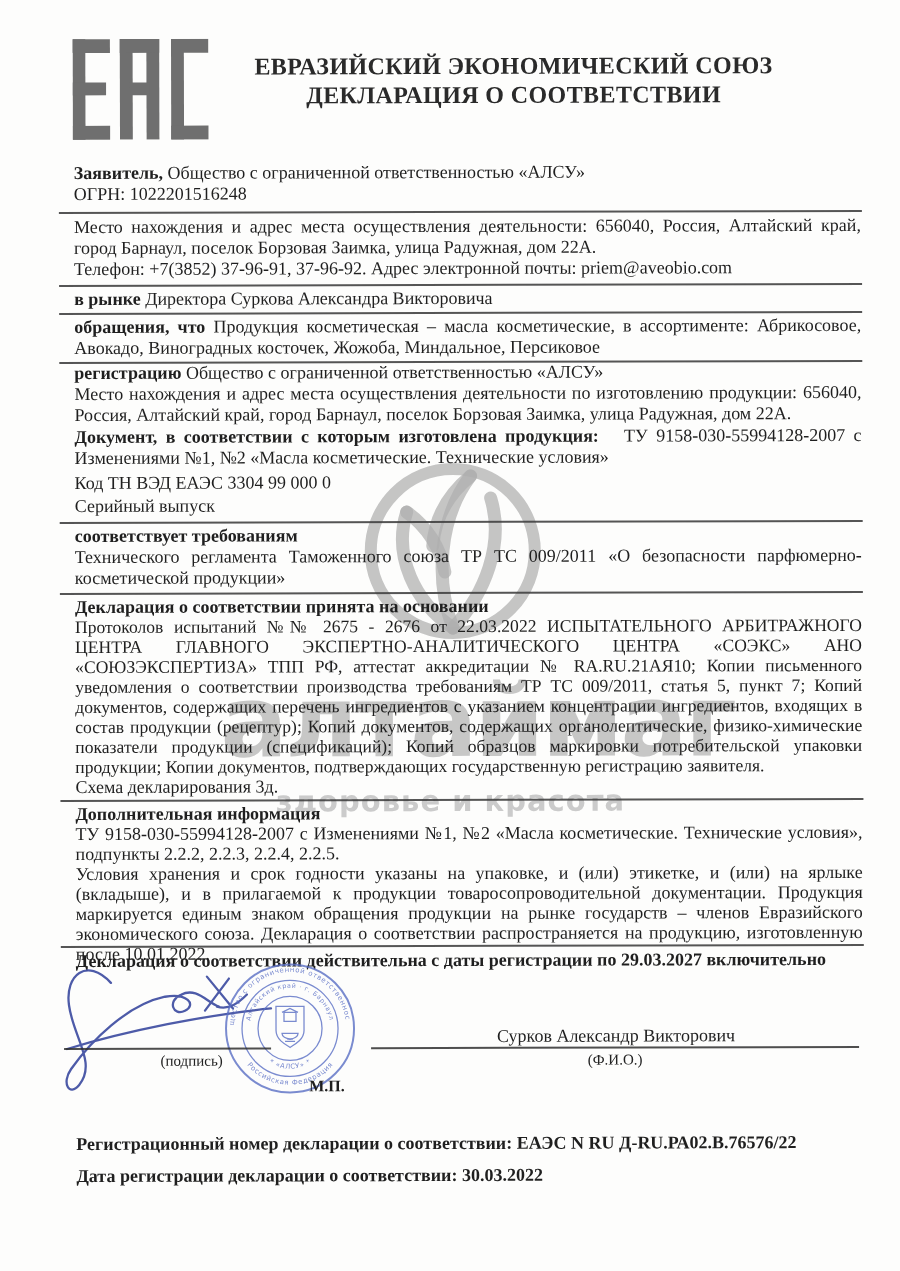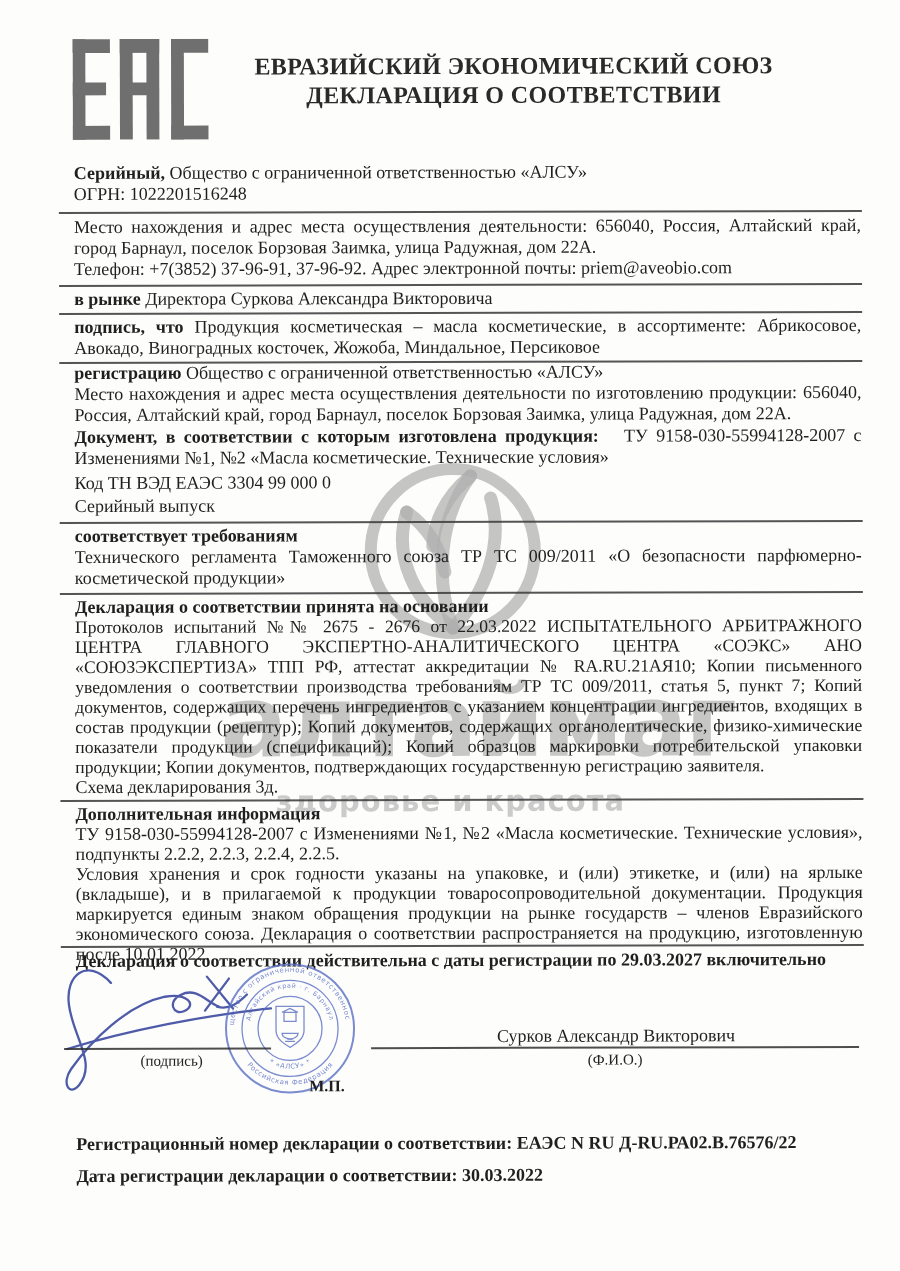--- a/index.html
+++ b/index.html
@@ -85,38 +85,38 @@
           <rect x="100" y="0" width="38" height="14"></rect>
         <rect x="100" y="88" width="38" height="14"></rect>
       </g>
     </svg>
     <div class="title">
       <div>ЕВРАЗИЙСКИЙ ЭКОНОМИЧЕСКИЙ СОЮЗ</div>
       <div>ДЕКЛАРАЦИЯ О СООТВЕТСТВИИ</div>
     </div>
 
     <div class="sec" style="top:162px">
-      <p><span class="lbl">Серийный,</span> <span>Общество с ограниченной ответственностью «АЛСУ»</span></p>
+      <p><span class="lbl">Заявитель,</span> <span>Общество с ограниченной ответственностью «АЛСУ»</span></p>
       <p>ОГРН: 1022201516248</p>
     </div>
     <div class="rule" style="top:211px"></div>
 
     <div class="sec" style="top:216px">
       <p class="just">Место нахождения и адрес места осуществления деятельности: 656040, Россия, Алтайский край, город Барнаул, поселок Борзовая Заимка, улица Радужная, дом 22А.</p>
       <p>Телефон: +7(3852) 37-96-91, 37-96-92. Адрес электронной почты: priem@aveobio.com</p>
     </div>
     <div class="rule" style="top:284px"></div>
 
     <div class="sec" style="top:288px">
       <p><span class="lbl">в рынке</span> <span>Директора Суркова Александра Викторовича</span></p>
     </div>
     <div class="rule" style="top:312px"></div>
 
     <div class="sec" style="top:316px">
-      <p class="just"><span class="lbl">подпись, что</span> <span>Продукция косметическая – масла косметические, в ассортименте:  Абрикосовое, Авокадо, Виноградных косточек, Жожоба, Миндальное, Персиковое</span></p>
+      <p class="just"><span class="lbl">обращения, что</span> <span>Продукция косметическая – масла косметические, в ассортименте:  Абрикосовое, Авокадо, Виноградных косточек, Жожоба, Миндальное, Персиковое</span></p>
     </div>
     <div class="rule" style="top:361px"></div>
 
     <div class="sec" style="top:362px">
       <p><span class="lbl">регистрацию</span> <span>Общество с ограниченной ответственностью «АЛСУ»</span></p>
       <p class="just">Место нахождения и адрес места осуществления деятельности по изготовлению продукции: 656040, Россия, Алтайский край, город Барнаул, поселок Борзовая Заимка, улица Радужная, дом 22А.</p>
     </div>
 
     <div class="sec" style="top:426px">
       <p class="just"><span class="lbl">Документ, в соответствии с которым изготовлена продукция:</span>&nbsp;&nbsp; <span>ТУ 9158-030-55994128-2007 с Изменениями №1, №2 «Масла косметические. Технические условия»</span></p>
@@ -181,21 +181,21 @@
         <text text-anchor="middle" font-size="6.8"><textPath href="#stIB" startOffset="50%">* «АЛСУ» *</textPath></text>
       </g>
       <g fill="none" stroke="#5a6fc5" stroke-width="1.3">
         <path d="M-14,-22 h28 v24 c0,9 -9,14 -14,17 c-5,-3 -14,-8 -14,-17 z"></path>
         <path d="M-6,-16 h12 v9 h-12 z M-8,-16 l8,-4 l8,4"></path>
         <path d="M-8,5 a8,5.5 0 0 0 16,0 z M-3,11 h6 M-5,13 h10"></path>
       </g>
     </svg>
 
     <div class="sigline" style="left:63px;top:1047px;width:207px"></div>
-    <div class="cap" style="left:108px;top:1052px;width:125px">(подпись)</div>
+    <div class="cap" style="left:128px;top:1052px;width:125px">(подпись)</div>
 
     <div class="fio-name">Сурков Александр Викторович</div>
     <div class="sigline" style="left:370px;top:1047px;width:488px"></div>
     <div class="cap" style="left:370px;top:1052px;width:488px">(Ф.И.О.)</div>
 
     <div class="mp">М.П.</div>
 
     <div class="regline" style="top:1133px">Регистрационный номер декларации о соответствии: ЕАЭС N RU Д-RU.РА02.В.76576/22</div>
     <div class="regline" style="top:1165px">Дата регистрации декларации о соответствии: 30.03.2022</div>
 

